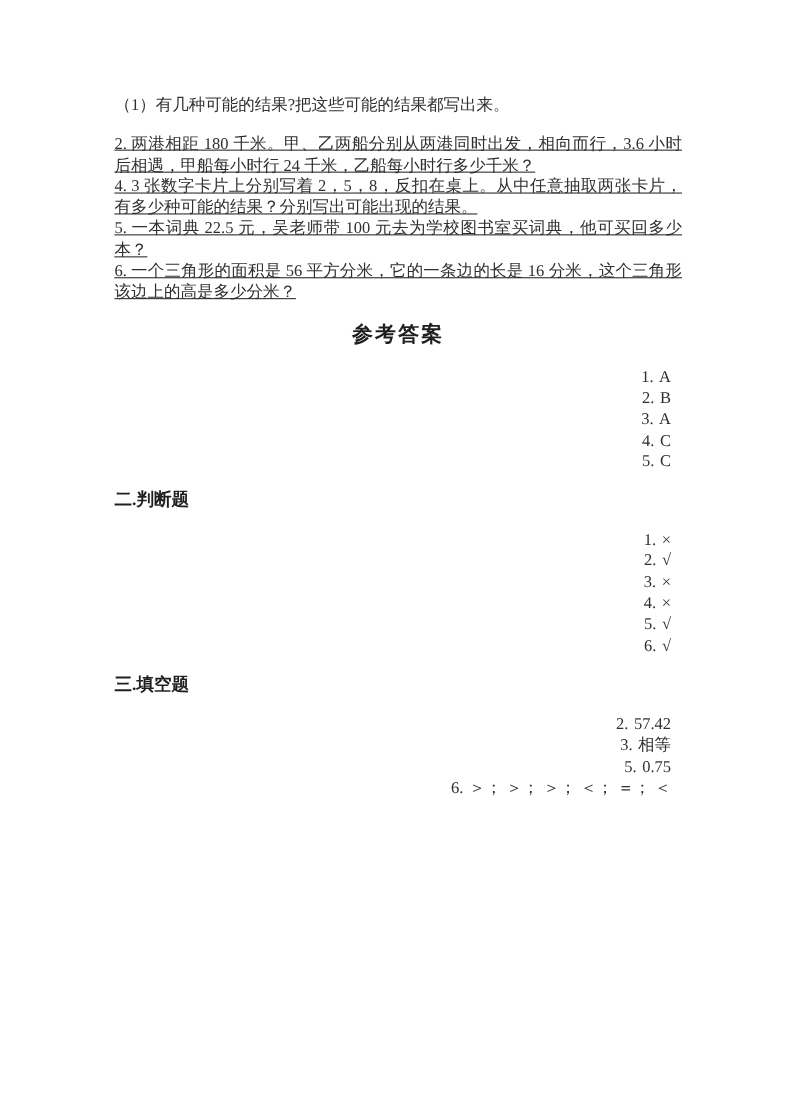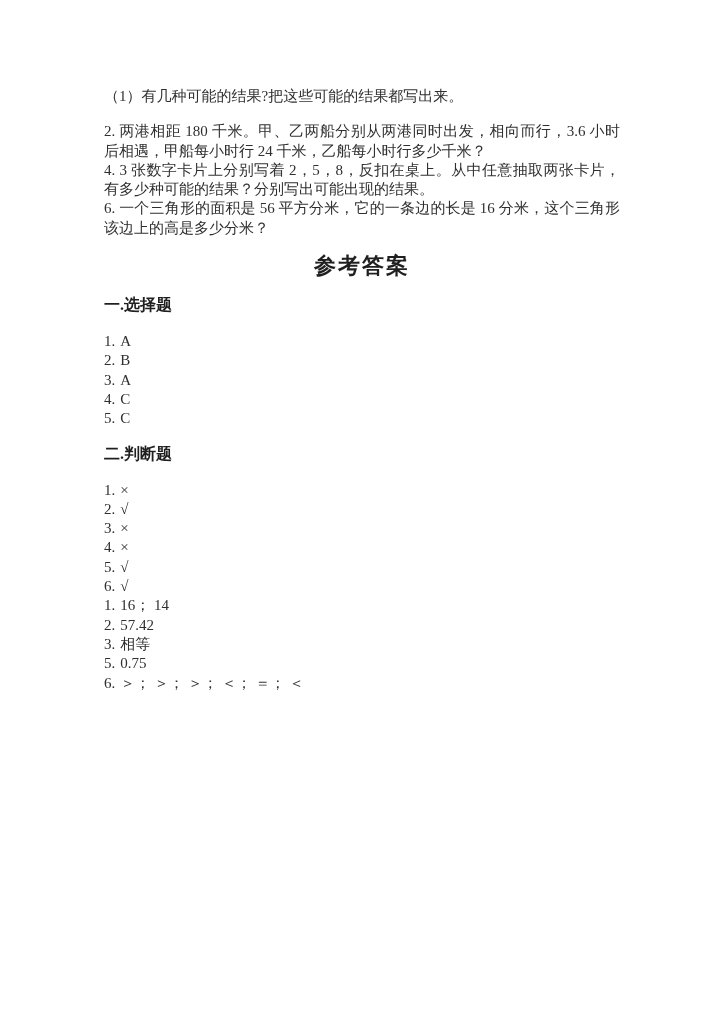--- a/index.html
+++ b/index.html
@@ -20,66 +20,68 @@
     color: #2f2f2f;
     overflow: hidden;
   }
   .para {
     margin: 0 0 16px 0;
     text-align: justify;
   }
   .word-problems p {
     margin: 0;
     text-align: justify;
+    text-decoration: underline;
   }
   .answers-title {
     margin: 14px 0 15px 0;
-    font-size: 22px;
+    font-size: 19px;
     line-height: 28px;
     font-weight: bold;
     text-align: center;
     color: #1f1f1f;
     letter-spacing: 2px;
   }
   .section-heading {
     margin: 15px 0 17px 0;
     font-size: 16px;
     line-height: 20px;
     font-weight: bold;
     color: #1f1f1f;
   }
   .answer-list {
-    margin: 0;
+    margin: 10px;
     padding: 0;
+    text-align: right;
   }
   .answer-item {
     line-height: 19.3px;
     white-space: pre-wrap;
   }
   .answer-item .num {
     margin-right: 5px;
   }
 </style>
 </head>
 <body>
 
 <div class="page">
 
   <p class="para">（1）有几种可能的结果?把这些可能的结果都写出来。</p>
 
   <div class="word-problems">
     <p>2. 两港相距 180 千米。甲、乙两船分别从两港同时出发，相向而行，3.6 小时后相遇，甲船每小时行 24 千米，乙船每小时行多少千米？</p>
     <p>4. 3 张数字卡片上分别写着 2，5，8，反扣在桌上。从中任意抽取两张卡片，有多少种可能的结果？分别写出可能出现的结果。</p>
+    <p>5. 一本词典 22.5 元，吴老师带 100 元去为学校图书室买词典，他可买回多少本？</p>
     <p>6. 一个三角形的面积是 56 平方分米，它的一条边的长是 16 分米，这个三角形该边上的高是多少分米？</p>
   </div>
 
   <h1 class="answers-title">参考答案</h1>
 
   <div class="answer-section">
-    <div class="section-heading">一.选择题</div>
     <div class="answer-list">
       <div class="answer-item"><span class="num">1.</span><span>A</span></div>
       <div class="answer-item"><span class="num">2.</span><span>B</span></div>
       <div class="answer-item"><span class="num">3.</span><span>A</span></div>
       <div class="answer-item"><span class="num">4.</span><span>C</span></div>
       <div class="answer-item"><span class="num">5.</span><span>C</span></div>
     </div>
   </div>
 
   <div class="answer-section">
@@ -88,22 +90,22 @@
       <div class="answer-item"><span class="num">1.</span><span>×</span></div>
       <div class="answer-item"><span class="num">2.</span><span>√</span></div>
       <div class="answer-item"><span class="num">3.</span><span>×</span></div>
       <div class="answer-item"><span class="num">4.</span><span>×</span></div>
       <div class="answer-item"><span class="num">5.</span><span>√</span></div>
       <div class="answer-item"><span class="num">6.</span><span>√</span></div>
     </div>
   </div>
 
   <div class="answer-section">
+    <div class="section-heading">三.填空题</div>
     <div class="answer-list">
-      <div class="answer-item"><span class="num">1.</span><span>16； 14</span></div>
       <div class="answer-item"><span class="num">2.</span><span>57.42</span></div>
       <div class="answer-item"><span class="num">3.</span><span>相等</span></div>
       <div class="answer-item"><span class="num">5.</span><span>0.75</span></div>
       <div class="answer-item"><span class="num">6.</span><span>＞； ＞； ＞； ＜； ＝； ＜</span></div>
     </div>
   </div>
 
 </div>
 
 </body></html>

